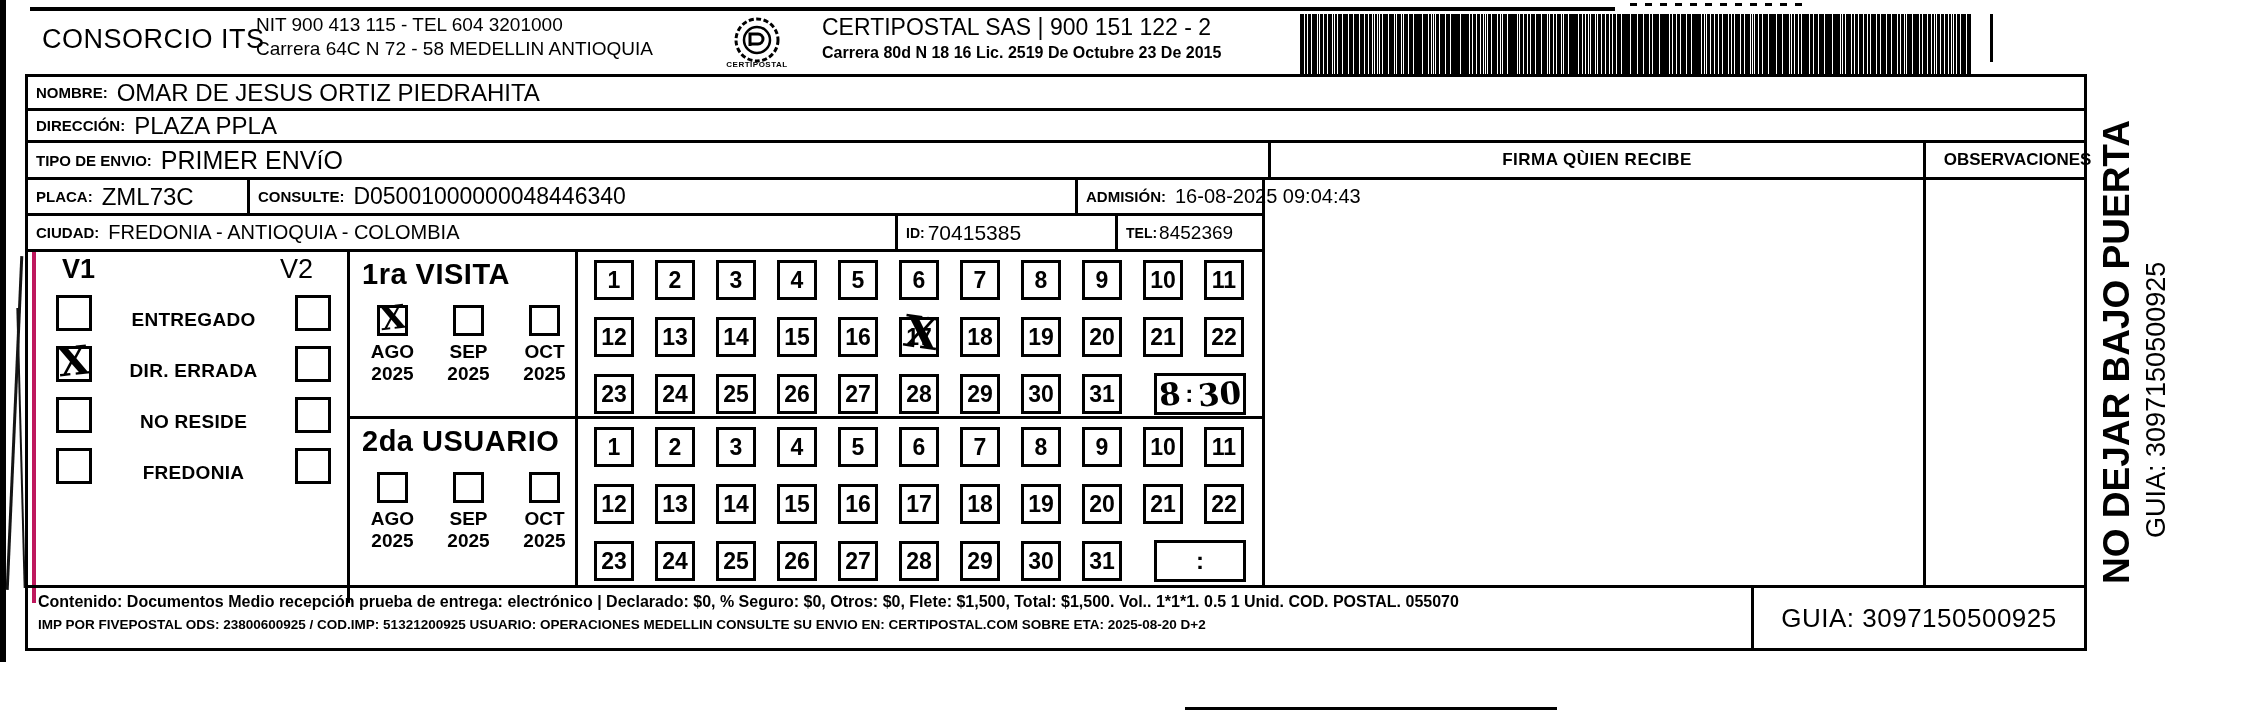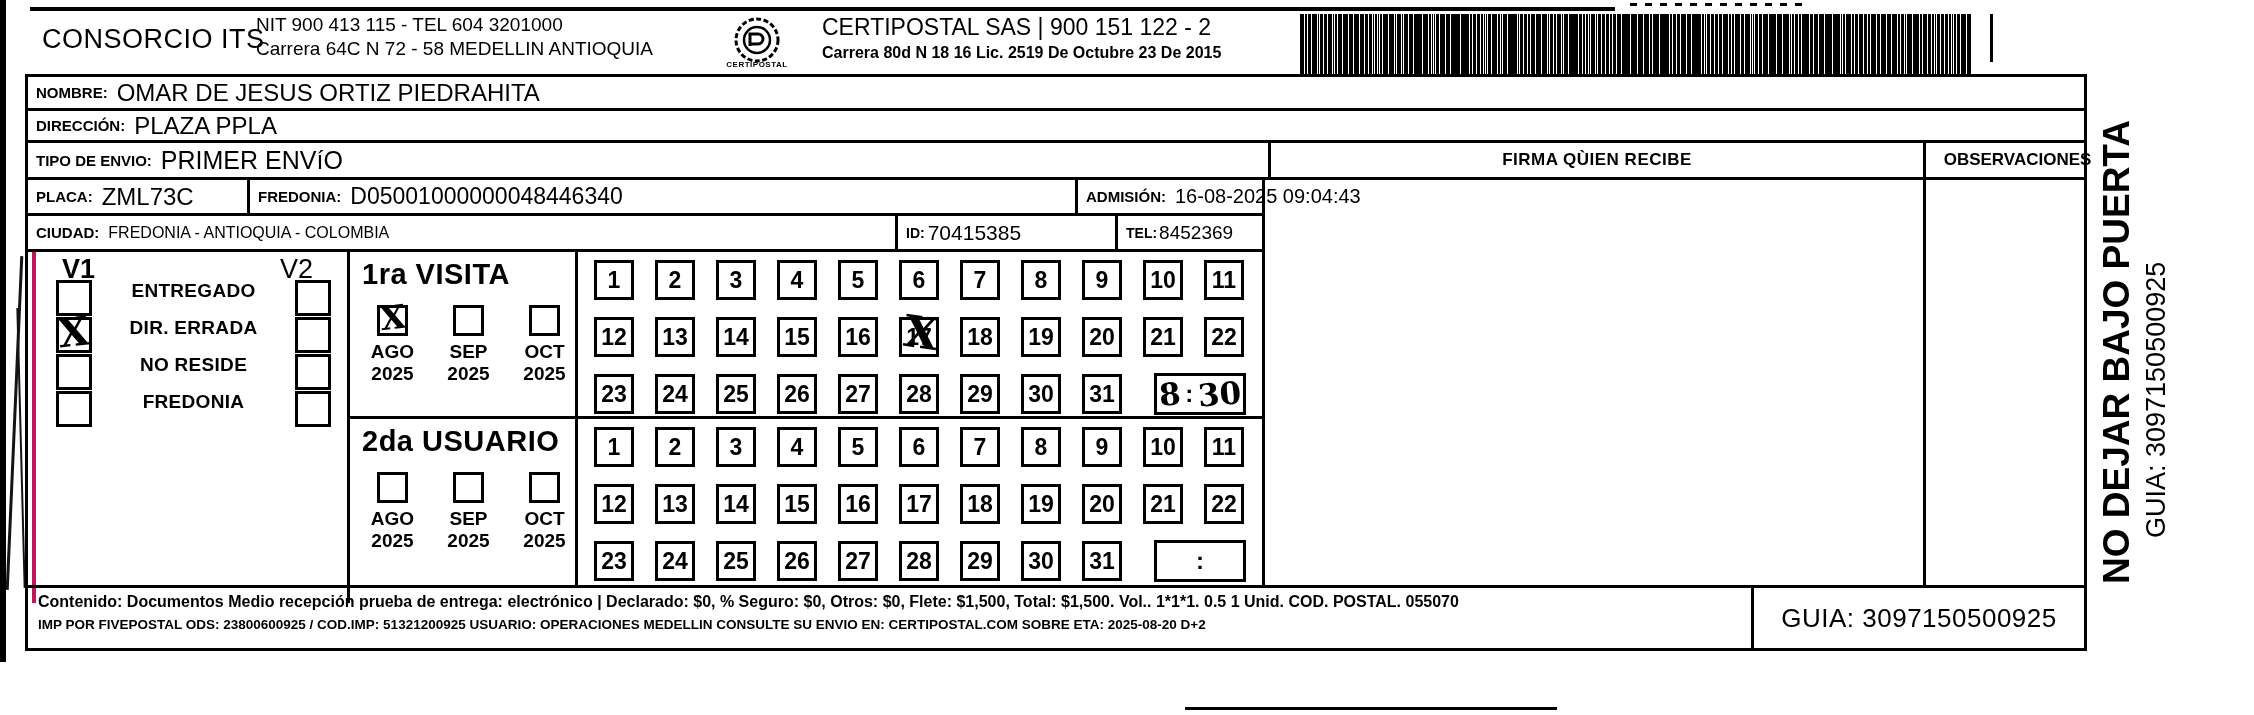--- a/index.html
+++ b/index.html
@@ -44,21 +44,21 @@
   .c-adm{left:1047px;top:103px;width:190px;height:36px;border-left:3px solid #000;border-right:3px solid #000;border-bottom:3px solid #000;}
   .c-ciudad{left:0;top:139px;width:867px;height:36px;border-bottom:3px solid #000;}
   .c-id{left:867px;top:139px;width:220px;height:36px;border-left:3px solid #000;border-bottom:3px solid #000;}
   .c-tel{left:1087px;top:139px;width:150px;height:36px;border-left:3px solid #000;border-right:3px solid #000;border-bottom:3px solid #000;}
   .obs-divider{left:1895px;top:103px;width:3px;height:405px;background:#000;}
   
   .status-panel{left:4px;top:175px;width:318px;height:351px;border-left:4px solid #be185d;border-right:3px solid #000;}
   .v1h{left:26px;top:2px;font-size:27px;font-weight:bold;}
   .v2h{left:244px;top:2px;font-size:27px;font-weight:normal;}
   #status-rows{position:absolute;left:0;top:28px;right:0;display:flex;flex-direction:column;}
-  .status-row{display:flex;align-items:flex-start;height:37px;margin-top:0;padding:0 16px 0 20px;}
+  .status-row{display:flex;align-items:flex-end;height:37px;margin-top:14px;padding:0 16px 0 20px;}
   .status-label{flex:1;text-align:center;font-size:19px;font-weight:bold;letter-spacing:.3px;}
   .cbx{width:36px;height:36px;border:3px solid #000;box-sizing:border-box;background:#fff;
        display:flex;align-items:center;justify-content:center;overflow:visible;flex:0 0 auto;}
   .cbx.sm{width:31px;height:31px;}
   .hand{font-family:"DejaVu Serif",serif;}
   .mark{font-size:40px;font-weight:bold;line-height:1;transform:rotate(-6deg);position:relative;top:-3px;}
   .cbx.sm .mark{font-size:33px;}
   
   .visit1{left:320px;top:175px;width:230px;height:167px;border-right:3px solid #000;border-bottom:3px solid #000;padding:6px 0 0 14px;}
   .visit2{left:320px;top:342px;width:230px;height:166px;border-right:3px solid #000;padding:6px 0 0 14px;}
@@ -286,31 +286,31 @@
     <span class="val" style="font-size:25px">PRIMER ENVíO</span>
   </div>
   <div class="abs c-firma">FIRMA QÙIEN RECIBE</div>
   <div class="abs c-obs">OBSERVACIONES</div>
 
   <div class="abs cell c-placa">
     <span class="lab">PLACA:</span>
     <span class="val" style="font-size:24px">ZML73C</span>
   </div>
   <div class="abs cell c-doc">
-    <span class="lab">FREDONIA:</span>
+    <span class="lab">CONSULTE:</span>
     <span class="val" style="font-size:23px">D05001000000048446340</span>
   </div>
   <div class="abs cell c-adm">
     <span class="lab">ADMISIÓN:</span>
     <span class="val" style="font-size:20px">16-08-2025 09:04:43</span>
   </div>
 
   <div class="abs cell c-ciudad">
     <span class="lab">CIUDAD:</span>
-    <span class="val" style="font-size:16px">FREDONIA - ANTIOQUIA - COLOMBIA</span>
+    <span class="val" style="font-size:20px">FREDONIA - ANTIOQUIA - COLOMBIA</span>
   </div>
   <div class="abs cell c-id">
     <span class="lab" style="font-size:14px">ID:</span>
     <span class="val" style="font-size:21px;margin-left:-6px">70415385</span>
   </div>
   <div class="abs cell c-tel">
     <span class="lab" style="font-size:14px">TEL:</span>
     <span class="val" style="font-size:19px;margin-left:-7px">8452369</span>
   </div>
 

